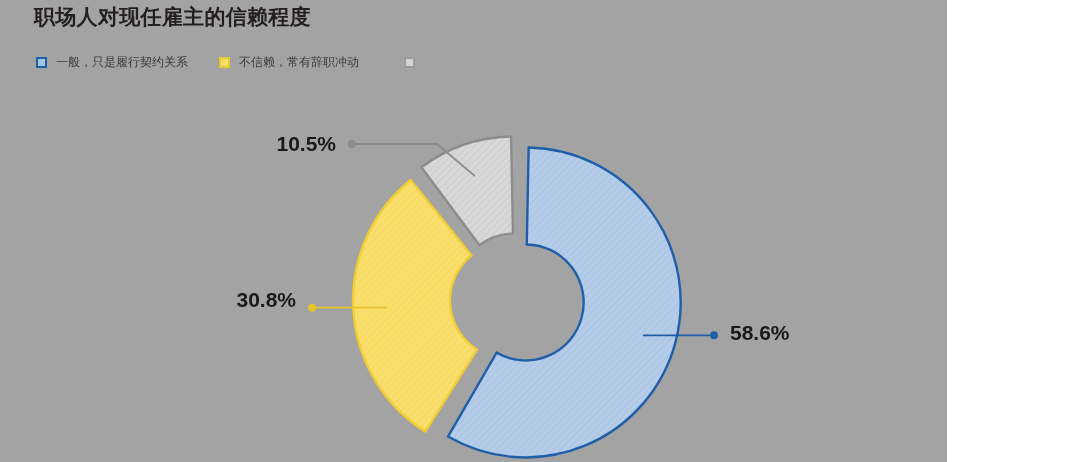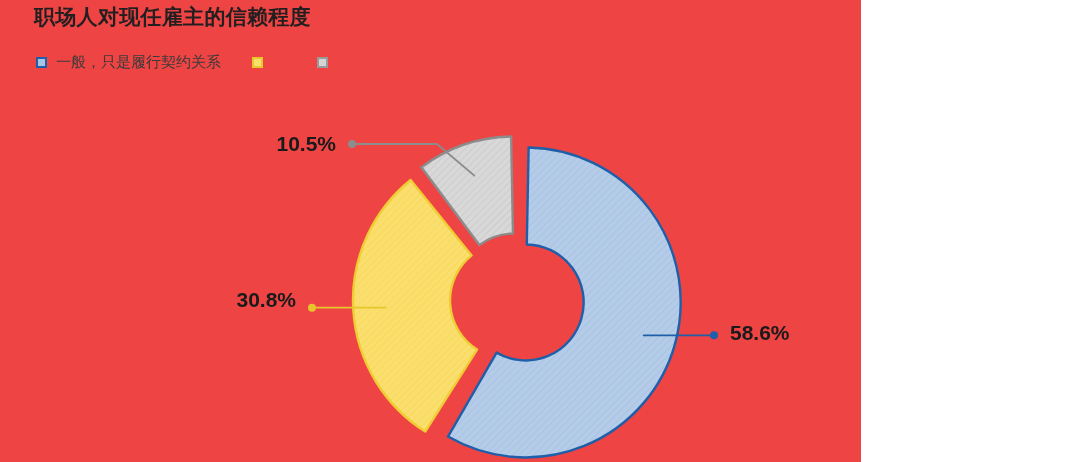--- a/index.html
+++ b/index.html
@@ -9,23 +9,23 @@
   }
   body {
     font-family: "Liberation Sans", "DejaVu Sans", sans-serif;
     width: 1079px;
     height: 462px;
     overflow: hidden;
     position: relative;
   }
   #root {
     position: relative;
-    width: 861px;
+    width: 947px;
     height: 462px;
-    background: #ef4444;
+    background: #a3a3a3;
     text-align: center;
   }
   
   .chart-title {
     position: absolute;
     left: 34px;
     top: 3px;
     font-size: 21px;
     font-weight: bold;
     color: #231f20;
@@ -50,21 +50,21 @@
   .legend-swatch {
     width: 11px;
     height: 11px;
     box-sizing: border-box;
     border-width: 2px;
     border-style: solid;
     margin-right: 9px;
     flex: 0 0 auto;
   }
   .legend-label {
-    font-size: 15px;
+    font-size: 12px;
     color: #3a3a3a;
     line-height: 16px;
   }
   .legend-gap-a { width: 31px; }
   .legend-gap-b { width: 45px; }
 
   
   #chart-svg {
     position: absolute;
     left: 0;
@@ -97,20 +97,21 @@
 
     <div class="legend-item">
       <span class="legend-swatch" id="sw0" style="background: rgb(168, 196, 229); border-color: rgb(31, 95, 169);"></span>
       <span class="legend-label">一般，只是履行契约关系</span>
     </div>
 
     <div class="legend-gap-a"></div>
 
     <div class="legend-item">
       <span class="legend-swatch" id="sw1" style="background: rgb(250, 223, 110); border-color: rgb(232, 201, 44);"></span>
+      <span class="legend-label">不信赖，常有辞职冲动</span>
     </div>
 
     <div class="legend-gap-b"></div>
 
     <div class="legend-item">
       <span class="legend-swatch" id="sw2" style="background: rgb(212, 212, 212); border-color: rgb(154, 154, 154);"></span>
     </div>
 
   </div>
 

